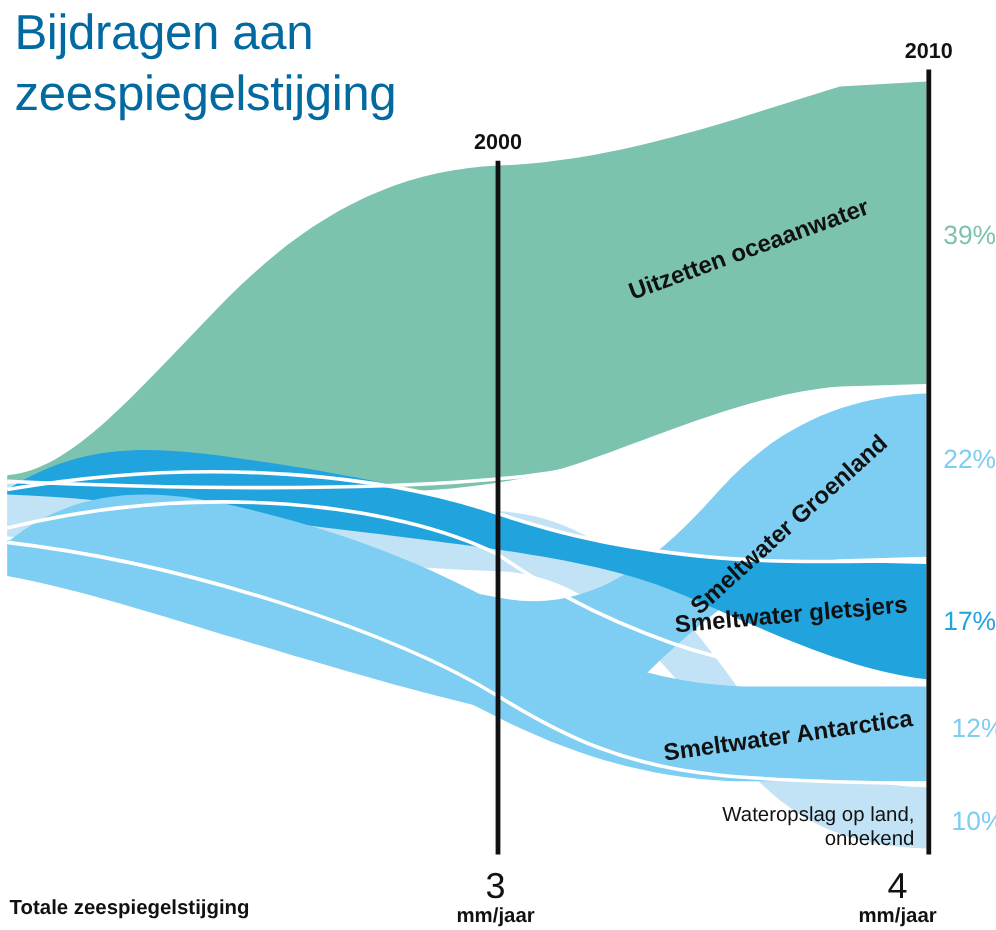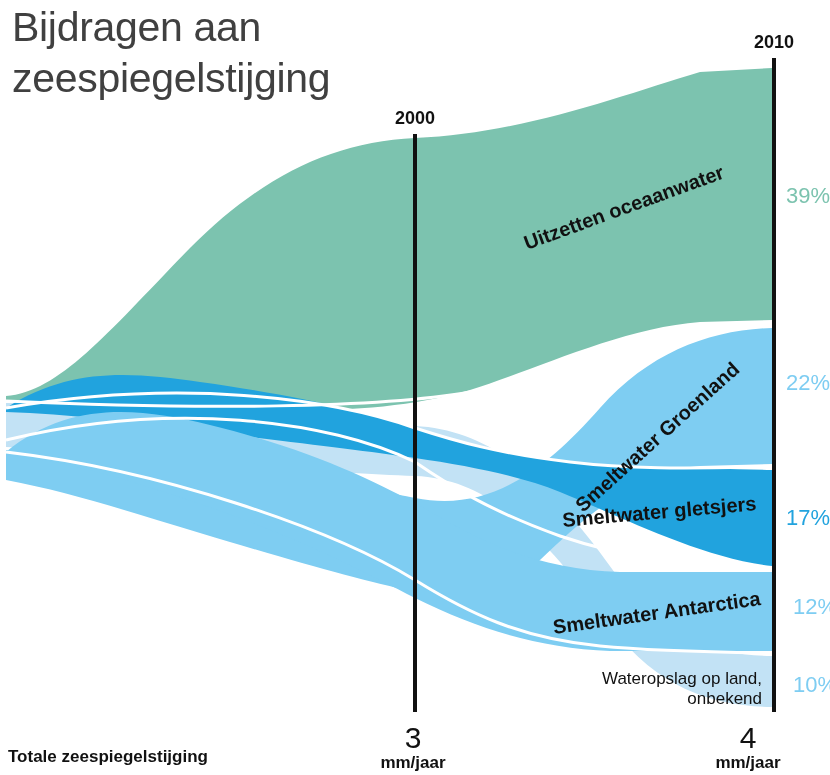--- a/index.html
+++ b/index.html
@@ -1,20 +1,20 @@
 <!DOCTYPE html>
 <html><head>
 <meta charset="utf-8">
 <style>
   html,body{margin:0;padding:0;background:#ffffff;}
   body{width:830px;height:775px;position:relative;overflow:hidden;
        font-family:"Liberation Sans","DejaVu Sans",sans-serif;}
   #stage{position:absolute;left:0;top:0;width:830px;height:775px;}
   .title{position:absolute;left:12px;top:2px;width:420px;
-         font-size:41px;line-height:51px;font-weight:400;color:#404040;
+         font-size:41px;line-height:51px;font-weight:400;color:#0369a1;
          letter-spacing:-0.3px;}
   svg{position:absolute;left:0;top:0;}
   .yearlbl{font-size:18px;font-weight:bold;fill:#111111;text-anchor:middle;}
   .pct{font-size:22px;font-weight:400;text-anchor:start;}
   .flowlbl{font-size:20px;font-weight:bold;fill:#111111;}
   .flowlbl-light{font-size:17px;font-weight:400;fill:#111111;}
   .axisnum{font-size:30px;font-weight:400;fill:#111111;text-anchor:middle;}
   .axisunit{font-size:17px;font-weight:bold;fill:#111111;text-anchor:middle;}
   .totlbl{font-size:17px;font-weight:bold;fill:#111111;text-anchor:start;}
 </style>

